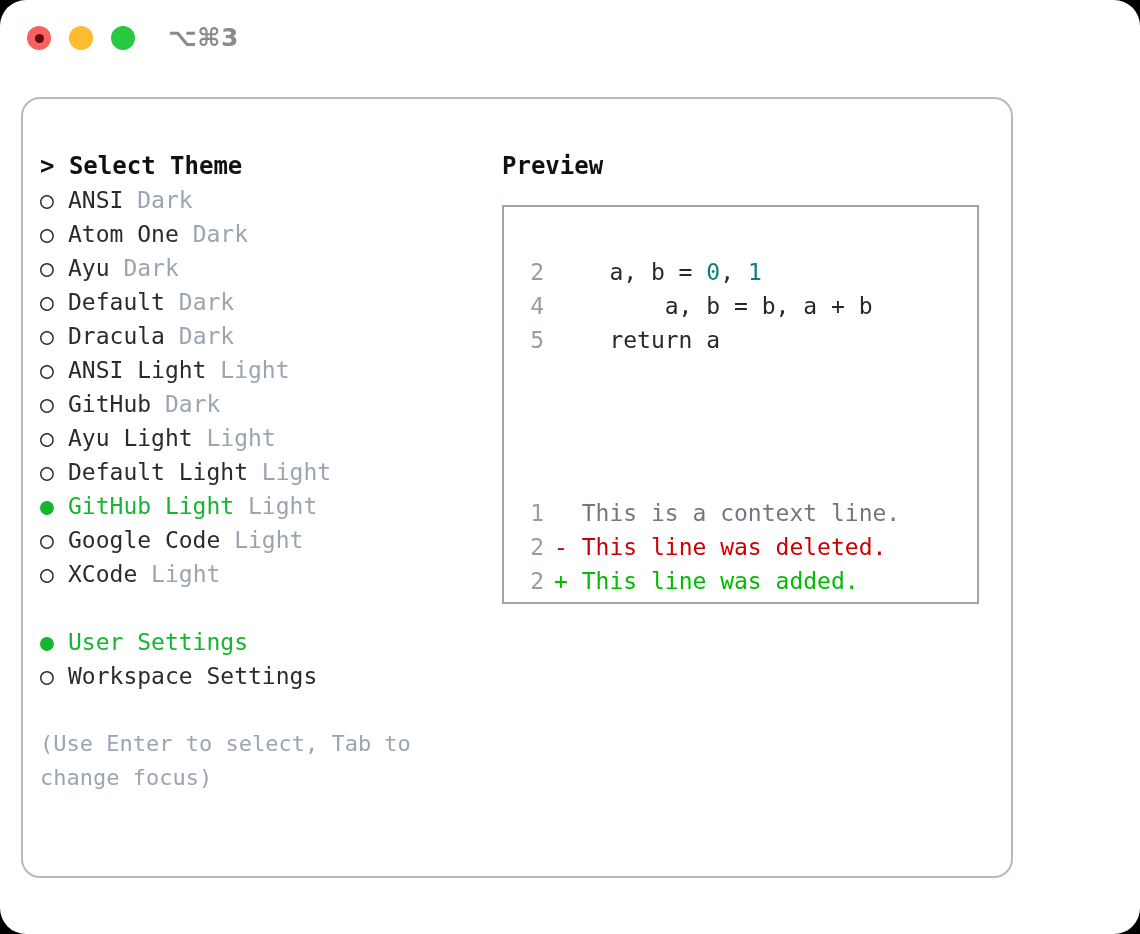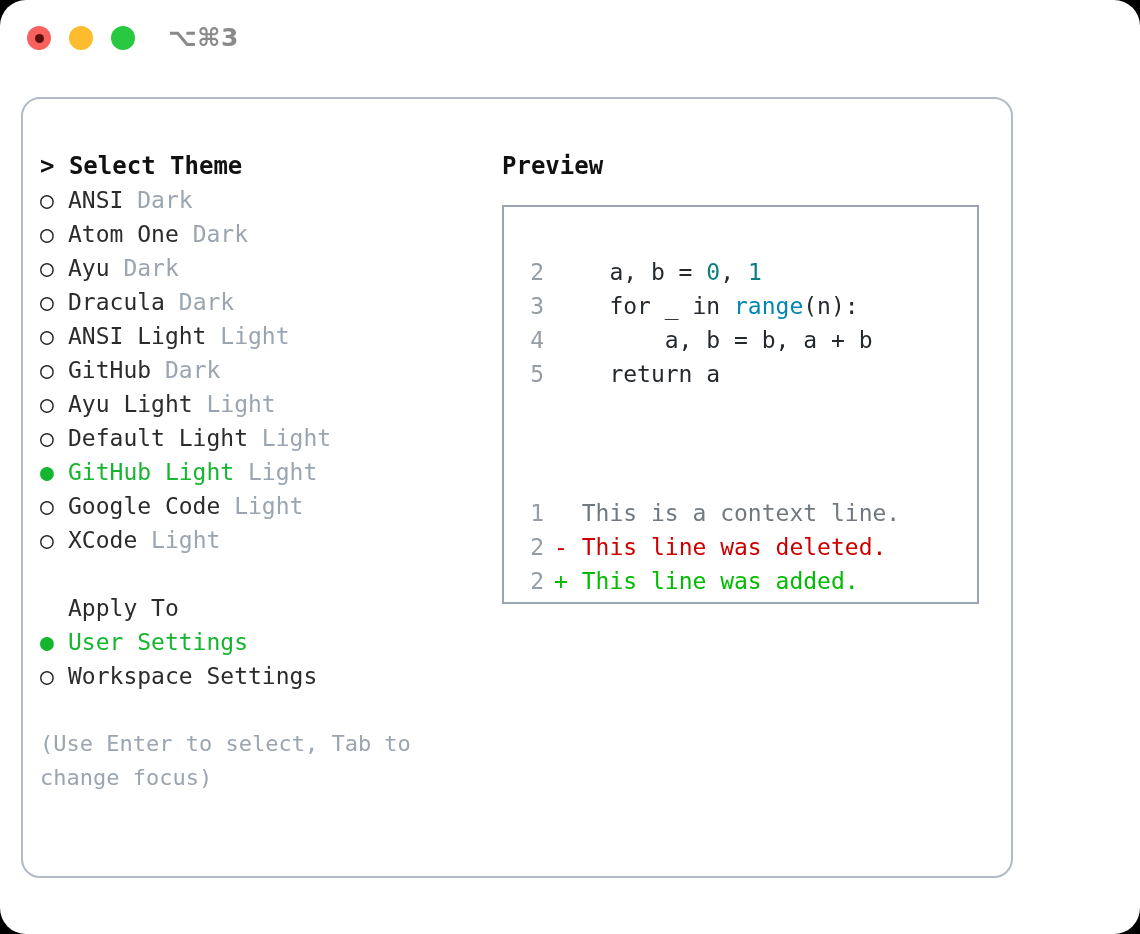--- a/index.html
+++ b/index.html
@@ -223,49 +223,48 @@
 
   <div class="panel">
     <div class="panel-body">
 
       <div class="col-left">
         <div class="section-header">&gt; Select Theme</div>
         <div id="theme-list">
             <div class="opt-row"><span class="marker">○</span><span class="opt-label">ANSI</span><span class="opt-suffix"> Dark</span></div>
             <div class="opt-row"><span class="marker">○</span><span class="opt-label">Atom One</span><span class="opt-suffix"> Dark</span></div>
             <div class="opt-row"><span class="marker">○</span><span class="opt-label">Ayu</span><span class="opt-suffix"> Dark</span></div>
+            <div class="opt-row"><span class="marker">○</span><span class="opt-label">Default</span><span class="opt-suffix"> Dark</span></div>
             <div class="opt-row"><span class="marker">○</span><span class="opt-label">Dracula</span><span class="opt-suffix"> Dark</span></div>
             <div class="opt-row"><span class="marker">○</span><span class="opt-label">ANSI Light</span><span class="opt-suffix"> Light</span></div>
             <div class="opt-row"><span class="marker">○</span><span class="opt-label">GitHub</span><span class="opt-suffix"> Dark</span></div>
             <div class="opt-row"><span class="marker">○</span><span class="opt-label">Ayu Light</span><span class="opt-suffix"> Light</span></div>
             <div class="opt-row"><span class="marker">○</span><span class="opt-label">Default Light</span><span class="opt-suffix"> Light</span></div>
             <div class="opt-row selected"><span class="marker">●</span><span class="opt-label">GitHub Light</span><span class="opt-suffix"> Light</span></div>
             <div class="opt-row"><span class="marker">○</span><span class="opt-label">Google Code</span><span class="opt-suffix"> Light</span></div>
             <div class="opt-row"><span class="marker">○</span><span class="opt-label">XCode</span><span class="opt-suffix"> Light</span></div>
           </div>
 
         <div class="spacer-row"></div>
 
-        <div class="group-header"><span class="marker"> </span><span>Apply To</span></div>
         <div id="apply-list">
             <div class="opt-row selected"><span class="marker">●</span><span class="opt-label">User Settings</span></div>
             <div class="opt-row"><span class="marker">○</span><span class="opt-label">Workspace Settings</span></div>
           </div>
 
         <div class="spacer-row"></div>
 
         <div class="hint">(Use Enter to select, Tab to change focus)</div>
       </div>
 
       <div class="col-right">
         <div class="preview-title">Preview</div>
         <div class="preview-box">
           <div class="code-area" id="code-area">
               <div class="code-line"><span class="ln">2</span><span class="tok-plain">    a, b = </span><span class="tok-num">0</span><span class="tok-plain">, </span><span class="tok-num">1</span></div>
-              <div class="code-line"><span class="ln">3</span><span class="tok-plain">    for _ in </span><span class="tok-builtin">range</span><span class="tok-plain">(n):</span></div>
               <div class="code-line"><span class="ln">4</span><span class="tok-plain">        a, b = b, a + b</span></div>
               <div class="code-line"><span class="ln">5</span><span class="tok-plain">    return a</span></div>
             </div>
           <div class="diff-area" id="diff-area">
               <div class="code-line"><span class="ln">1</span><span class="diff-ctx"> </span><span class="diff-ctx"> This is a context line.</span></div>
               <div class="code-line"><span class="ln">2</span><span class="diff-del">-</span><span class="diff-del"> This line was deleted.</span></div>
               <div class="code-line"><span class="ln">2</span><span class="diff-add">+</span><span class="diff-add"> This line was added.</span></div>
             </div>
         </div>
       </div>

